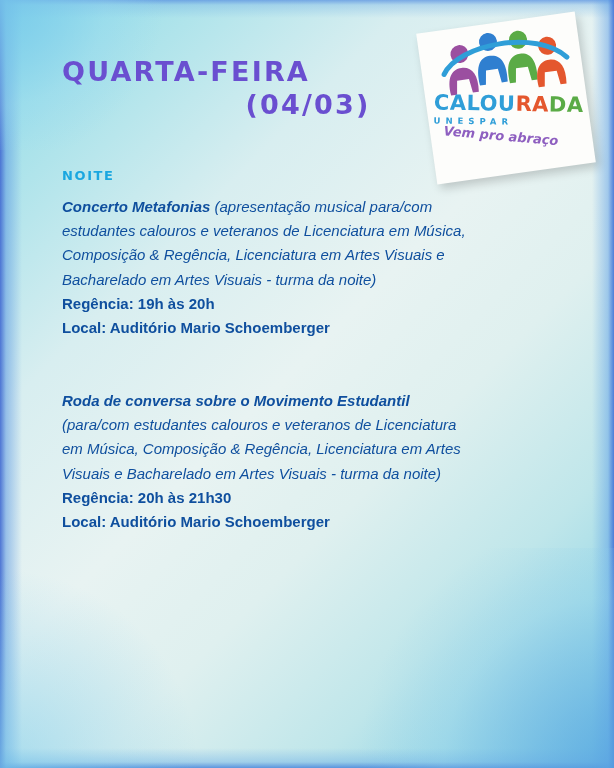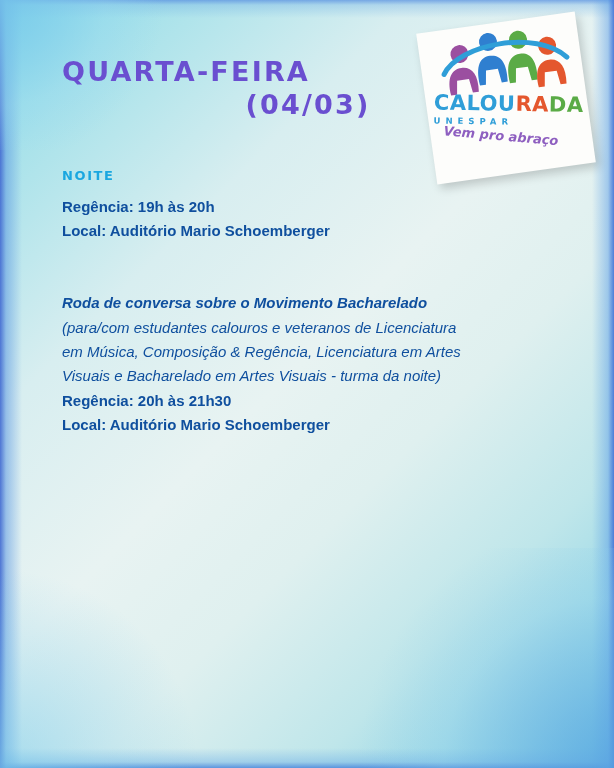--- a/index.html
+++ b/index.html
@@ -225,25 +225,26 @@
 
   <div class="content">
     <h1 class="headline">
       <span>QUARTA-FEIRA</span>
       <span class="line2">(04/03)</span>
     </h1>
 
     <div class="section-title">NOITE</div>
 
     <div class="block">
+      <p class="desc"><span class="title-it">Concerto Metafonias</span> <span class="desc-it">(apresentação musical para/com estudantes calouros e veteranos de Licenciatura em Música, Composição &amp; Regência, Licenciatura em Artes Visuais e Bacharelado em Artes Visuais - turma da noite)</span></p>
       <p class="meta">Regência: 19h às 20h</p>
       <p class="meta">Local: Auditório Mario Schoemberger</p>
     </div>
 
     <div class="gap"></div>
 
     <div class="block">
-      <p class="desc"><span class="title-it">Roda de conversa sobre o Movimento Bacharelado</span> <span class="desc-it">(para/com estudantes calouros e veteranos de Licenciatura em Música, Composição &amp; Regência, Licenciatura em Artes Visuais e Bacharelado em Artes Visuais - turma da noite)</span></p>
+      <p class="desc"><span class="title-it">Roda de conversa sobre o Movimento Estudantil</span> <span class="desc-it">(para/com estudantes calouros e veteranos de Licenciatura em Música, Composição &amp; Regência, Licenciatura em Artes Visuais e Bacharelado em Artes Visuais - turma da noite)</span></p>
       <p class="meta">Regência: 20h às 21h30</p>
       <p class="meta">Local: Auditório Mario Schoemberger</p>
     </div>
   </div>
 </div>
 
 </body></html>

